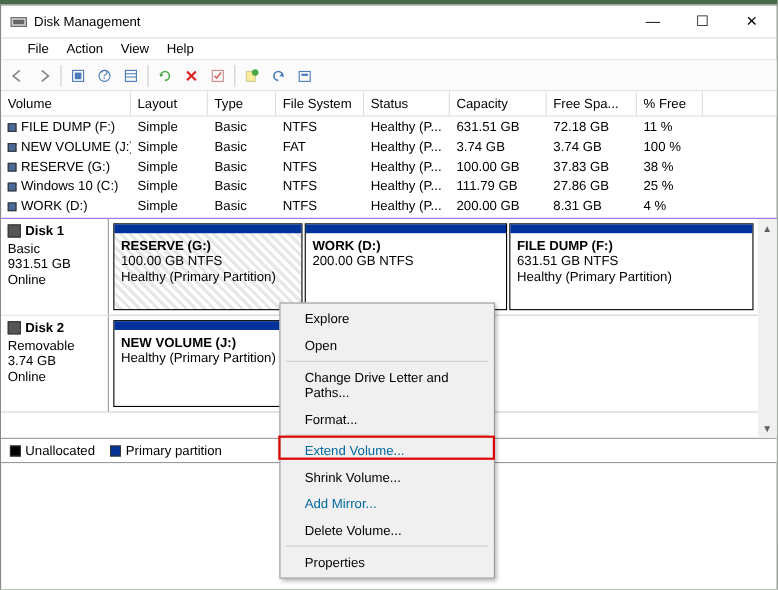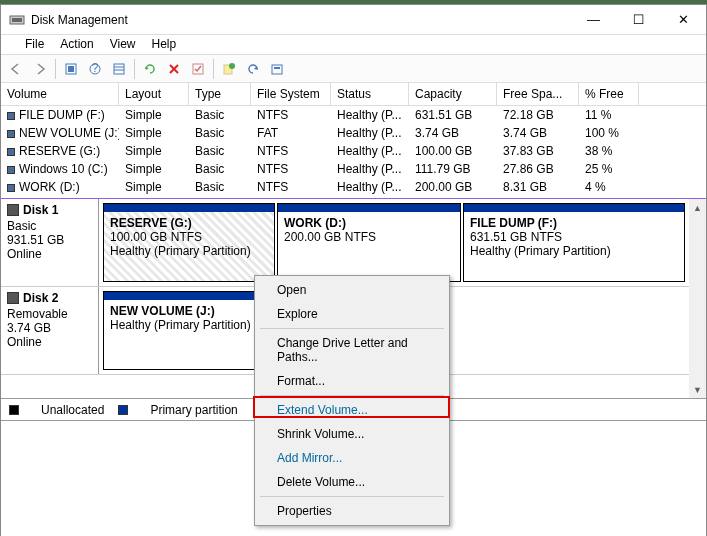--- a/index.html
+++ b/index.html
@@ -34,21 +34,21 @@
 .disk-info{width:98px;padding:4px 6px;border-right:1px solid #999;background:#fff}
 .disk-info .disk-name{font-weight:bold;margin-bottom:2px;display:flex;align-items:center;gap:4px}
 .disk-info .disk-name::before{content:"";display:inline-block;width:10px;height:10px;background:#555;border:1px solid #333}
 .partitions{flex:1;display:flex;padding:4px;gap:2px}
 .partition{border:1px solid #000;flex:1;position:relative}
 .part-top{height:8px;background:#003399}
 .part-body{padding:4px 6px}
 .part-name{font-weight:bold}
 .resv{background-image:repeating-linear-gradient(45deg,#fff,#fff 3px,#e8e8e8 3px,#e8e8e8 6px)}
 .legend{height:22px;display:flex;align-items:center;padding:0 8px;gap:14px;background:#fff;border-bottom:1px solid #999}
-.legend span{display:flex;align-items:center;gap:22px}
+.legend span{display:flex;align-items:center;gap:4px}
 .sw{width:10px;height:10px;border:1px solid #333}
 .sw-black{background:#000}
 .sw-blue{background:#003399}
 .scroll-v{position:absolute;right:0;top:0;bottom:0;width:17px;background:#f0f0f0;display:flex;flex-direction:column}
 .scroll-v .arrow{height:17px;background:#f0f0f0;display:flex;align-items:center;justify-content:center;font-size:9px;color:#606060}
 .scroll-v .track{flex:1}
 .context-menu{position:absolute;left:254px;top:275px;width:196px;background:#f0f0f0;border:1px solid #999;box-shadow:2px 2px 4px rgba(0,0,0,.3);z-index:100;padding:2px}
 .context-menu .item{padding:5px 20px;font-size:12px;color:#000}
 .context-menu .item.disabled{color:#0369a1}
 .context-menu .sep{height:1px;background:#ccc;margin:2px 3px}
@@ -280,22 +280,22 @@
       </span>
     <span>
         <span class="sw sw-blue"></span>
         <span>Primary partition</span>
       </span>
   </div>
 
 </div>
 
 <div class="context-menu">
+  <div class="item">Explore</div>
   <div class="item">Open</div>
-  <div class="item">Explore</div>
   <div class="sep"></div>
   <div class="item">Change Drive Letter and Paths...</div>
   <div class="item">Format...</div>
   <div class="sep"></div>
   <div class="item disabled">Extend Volume...</div>
   <div class="item">Shrink Volume...</div>
   <div class="item disabled">Add Mirror...</div>
   <div class="item">Delete Volume...</div>
   <div class="sep"></div>
   <div class="item">Properties</div>

